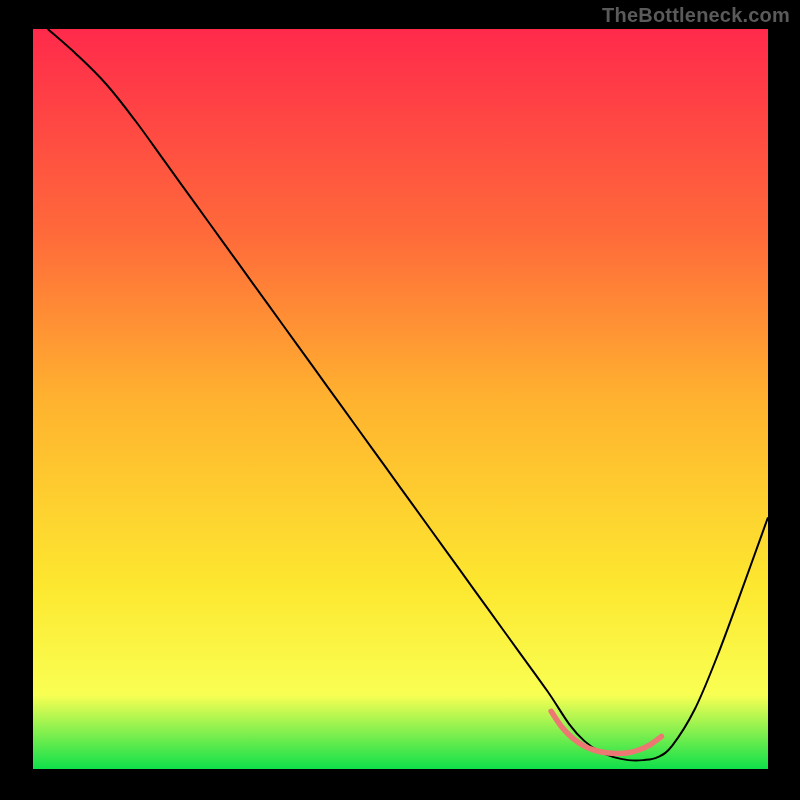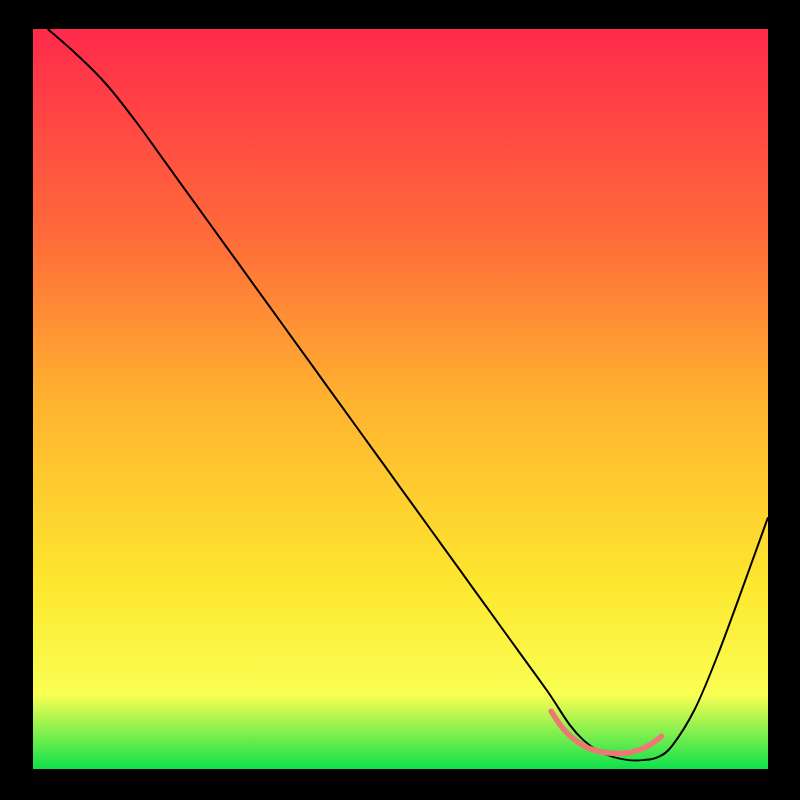--- a/index.html
+++ b/index.html
@@ -38,20 +38,21 @@
   svg {
     display: block;
     width: 735px;
     height: 740px;
   }
 </style>
 </head>
 <body>
 
 <div class="frame">
+  <div class="watermark">TheBottleneck.com</div>
 
   <div class="plot-wrap">
     <svg id="plot" viewBox="0 0 735 740" preserveAspectRatio="none">
       <defs>
         <linearGradient id="bg-grad" x1="0" y1="0" x2="0" y2="1">
           <stop id="gstop0" offset="0%" stop-color="#ff2a4b"></stop>
           <stop id="gstop1" offset="28%" stop-color="#ff6b3a"></stop>
           <stop id="gstop2" offset="50%" stop-color="#ffb22f"></stop>
           <stop id="gstop3" offset="75%" stop-color="#fde72f"></stop>
           <stop id="gstop4" offset="90%" stop-color="#f9ff53"></stop>

